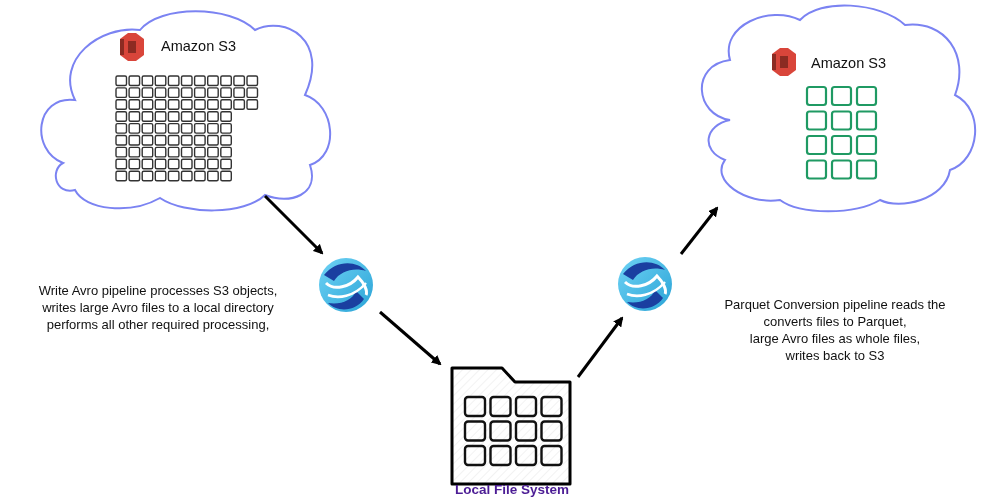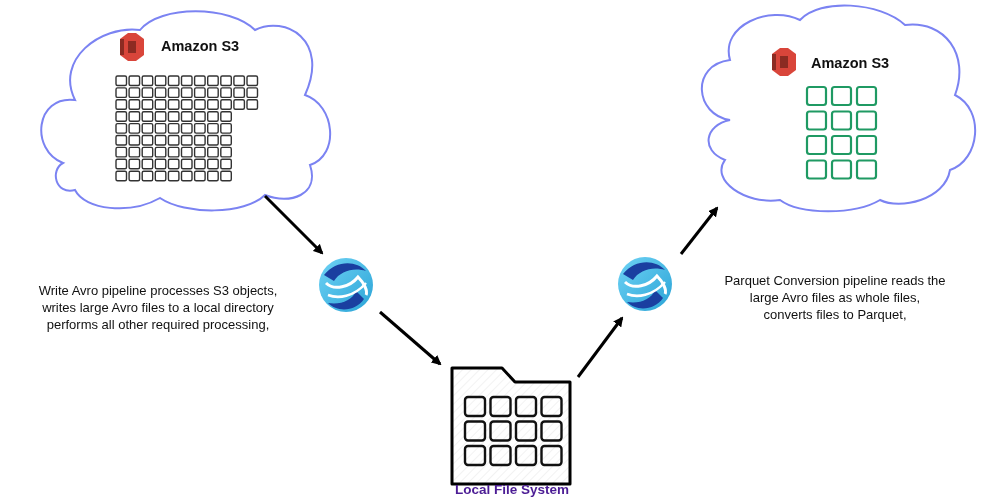--- a/index.html
+++ b/index.html
@@ -1,19 +1,19 @@
 <!DOCTYPE html>
 <html><head>
 <meta charset="utf-8">
 <style>
   html, body { margin:0; padding:0; background:#ffffff; }
   body { width:995px; height:503px; position:relative; overflow:hidden; font-family:"Liberation Sans", sans-serif; }
   svg#diagram { position:absolute; left:0; top:0; }
   .label { position:absolute; color:#111; font-size:13px; line-height:17px; text-align:center; white-space:nowrap; }
-  .title { font-weight:bold; font-size:14.5px; color:#111; }
+  .title { font-weight:normal; font-size:14.5px; color:#111; }
   .s3-title { position:absolute; }
   .cap { position:absolute; font-weight:bold; font-size:13.5px; color:#4c1d95; text-align:center; }
 </style>
 </head>
 <body>
 
 <svg id="diagram" width="995" height="503" viewBox="0 0 995 503">
   <defs>
     <marker id="ah" markerWidth="10" markerHeight="10" refX="8" refY="5" orient="auto" markerUnits="userSpaceOnUse">
       <path d="M0,0 L10,5 L0,10 Z" fill="#000"></path>
@@ -186,19 +186,20 @@
 </svg>
 
 <div class="s3-title title" style="left:161px; top:38px;">Amazon S3</div>
 <div class="s3-title title" style="left:811px; top:55px;">Amazon S3</div>
 
 <div class="label" style="left:8px; top:282px; width:300px;">
   <div>Write Avro pipeline processes S3 objects,</div>
   <div>writes large Avro files to a local directory</div>
   <div>performs all other required processing,</div>
 </div>
-<div class="label" style="left:690px; top:272px; width:290px;">
+<div class="label" style="left:690px; top:296px; width:290px;">
   <div>Parquet Conversion pipeline reads the</div>
+  <div>converts files to Parquet,</div>
   <div>large Avro files as whole files,</div>
-  <div>converts files to Parquet,</div>
+  <div>writes back to S3</div>
 </div>
 
 <div class="cap" style="left:432px; top:482px; width:160px;">Local File System</div>
 
 </body></html>

